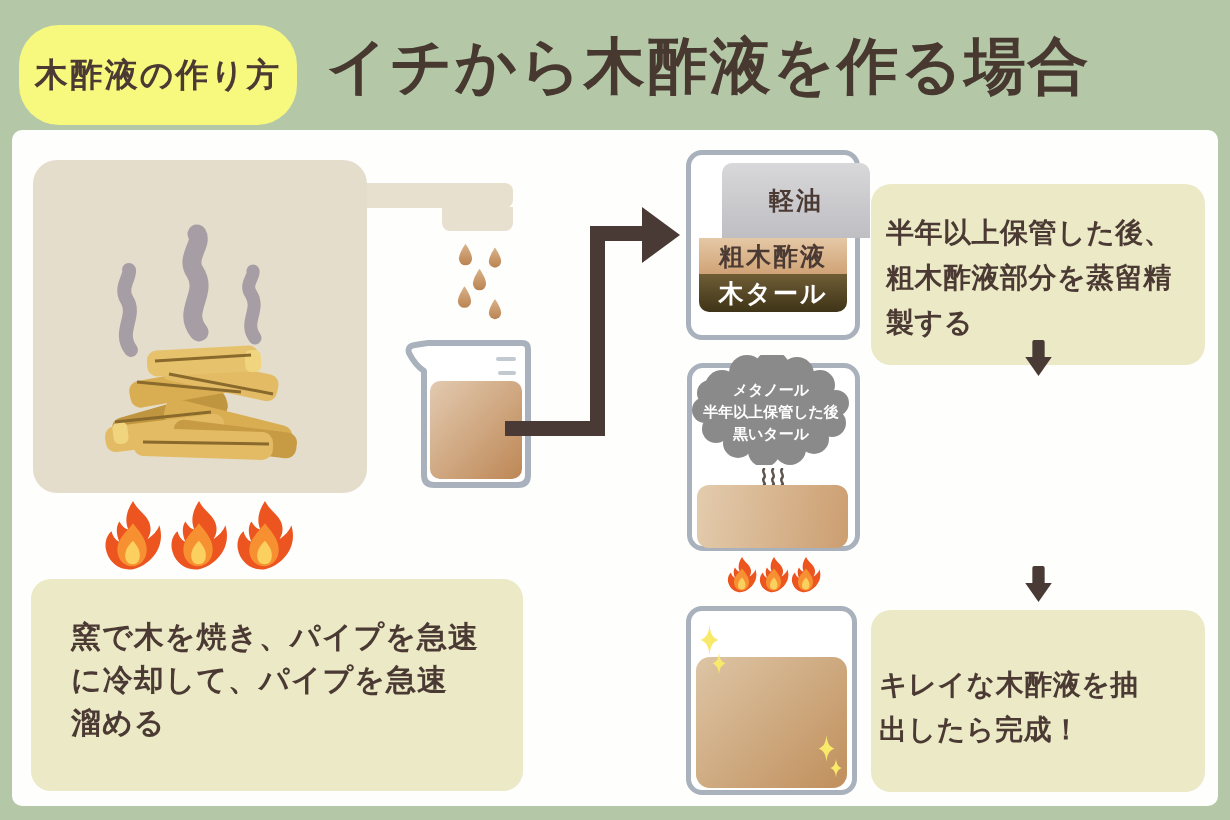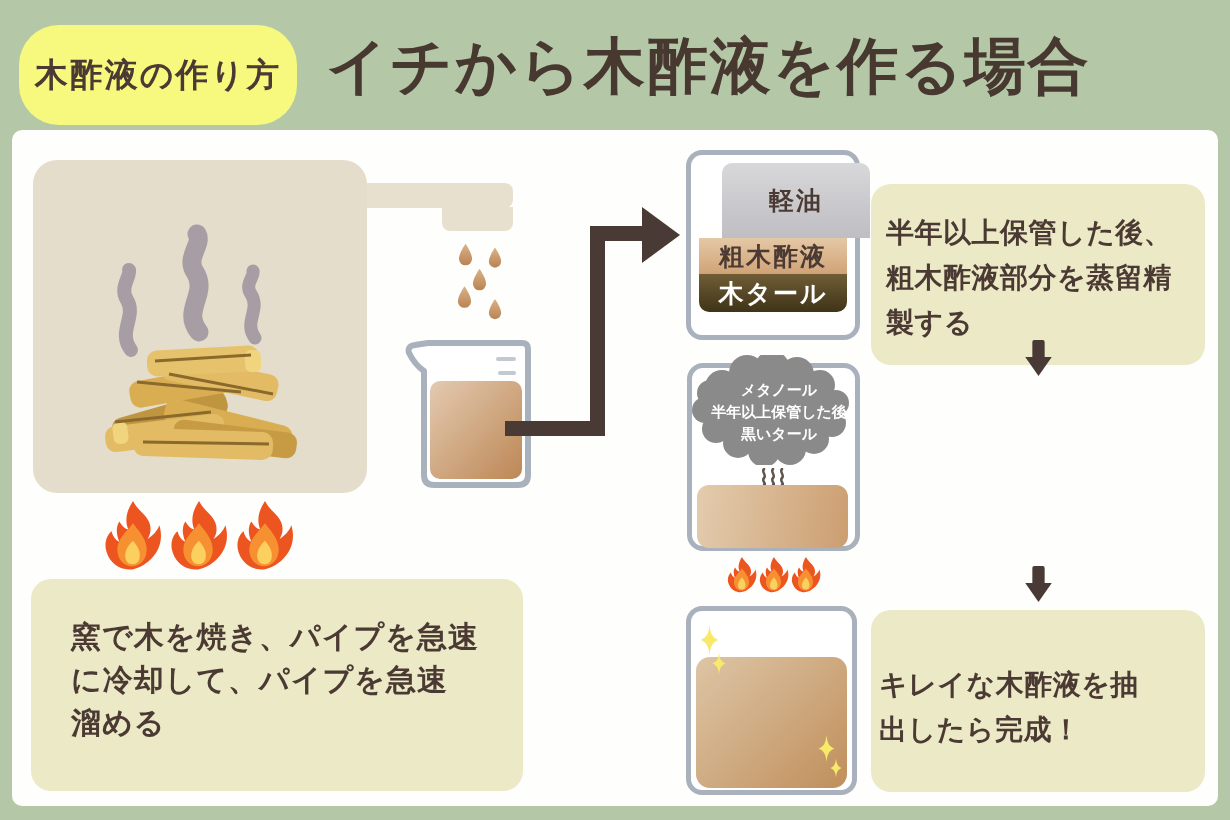--- a/index.html
+++ b/index.html
@@ -11,21 +11,21 @@
          display:flex;align-items:center;justify-content:center;color:#4b3a33;font-size:33px;font-weight:800;letter-spacing:2px;}
   .title{position:absolute;left:326px;top:30px;font-size:61px;line-height:72px;font-weight:900;color:#483930;letter-spacing:2px;white-space:nowrap;}
   .kiln{position:absolute;left:21px;top:30px;width:334px;height:333px;background:#e4ddcb;border-radius:24px;}
   .pipe{position:absolute;background:#e7e0cf;}
   .beige-box{position:absolute;background:#ebe9c6;border-radius:20px;color:#4b3a33;font-weight:800;}
   .caption{left:19px;top:449px;width:492px;height:212px;padding:36px 16px 0 40px;box-sizing:border-box;font-size:30px;line-height:43px;letter-spacing:1px;}
   .stepbox{left:859px;width:334px;height:181px;padding:26px 0 0 15px;box-sizing:border-box;font-size:28px;line-height:45px;letter-spacing:0.5px;}
   .container{position:absolute;background:#ffffff;border:5px solid #a9b2bc;border-radius:16px;box-sizing:border-box;}
   .layer{width:148px;display:flex;align-items:center;justify-content:center;font-weight:800;font-size:25px;letter-spacing:2px;color:#4b3a33;}
   .liquid{position:absolute;border-radius:12px;}
-  .cloud-text{position:absolute;left:8px;top:24px;width:158px;text-align:center;color:#ffffff;font-weight:800;font-size:15px;line-height:22px;}
+  .cloud-text{position:absolute;left:0;top:24px;width:158px;text-align:center;color:#ffffff;font-weight:800;font-size:15px;line-height:22px;}
   .nowrap{white-space:nowrap;}
 </style>
 </head>
 <body>
 
 <svg width="0" height="0" style="position:absolute">
   <defs>
     <linearGradient id="g-drop" x1="0" y1="0" x2="0" y2="1">
       <stop offset="0" stop-color="#d9b38a"></stop>
         <stop offset="1" stop-color="#ba8352"></stop>

